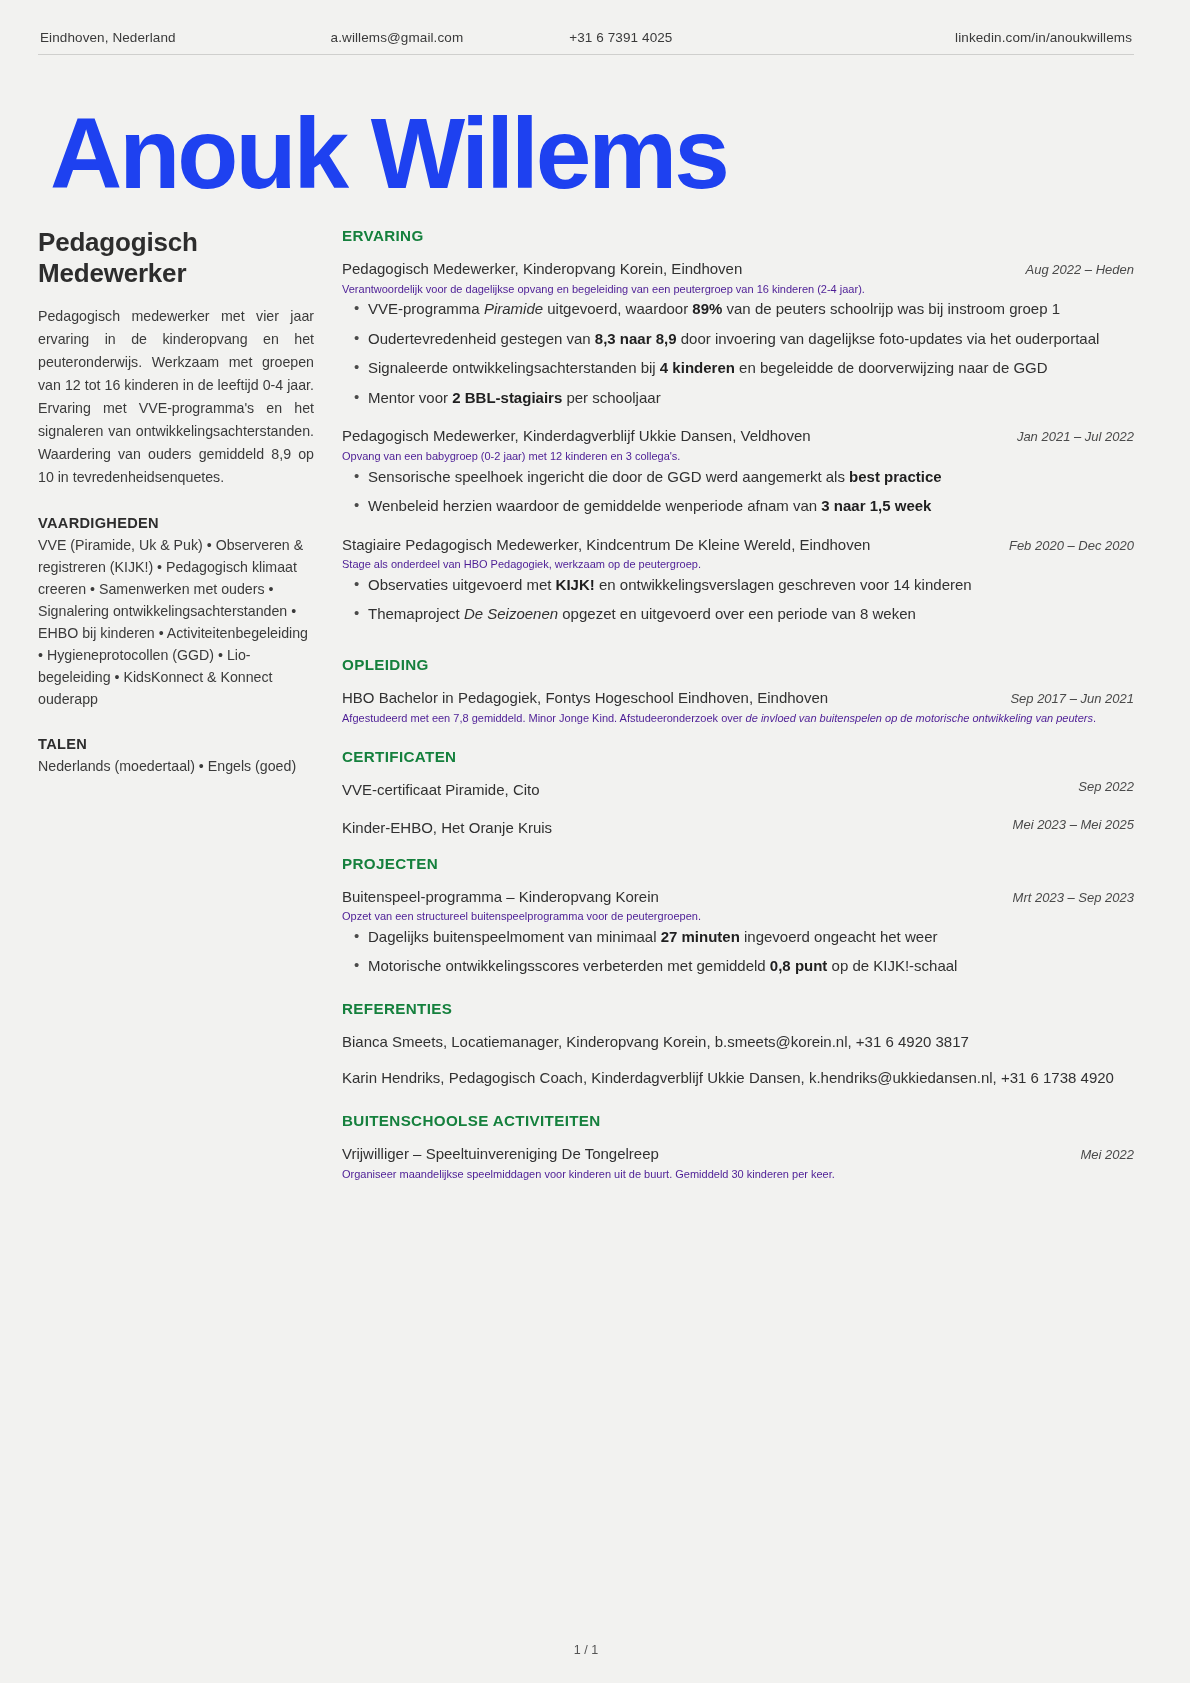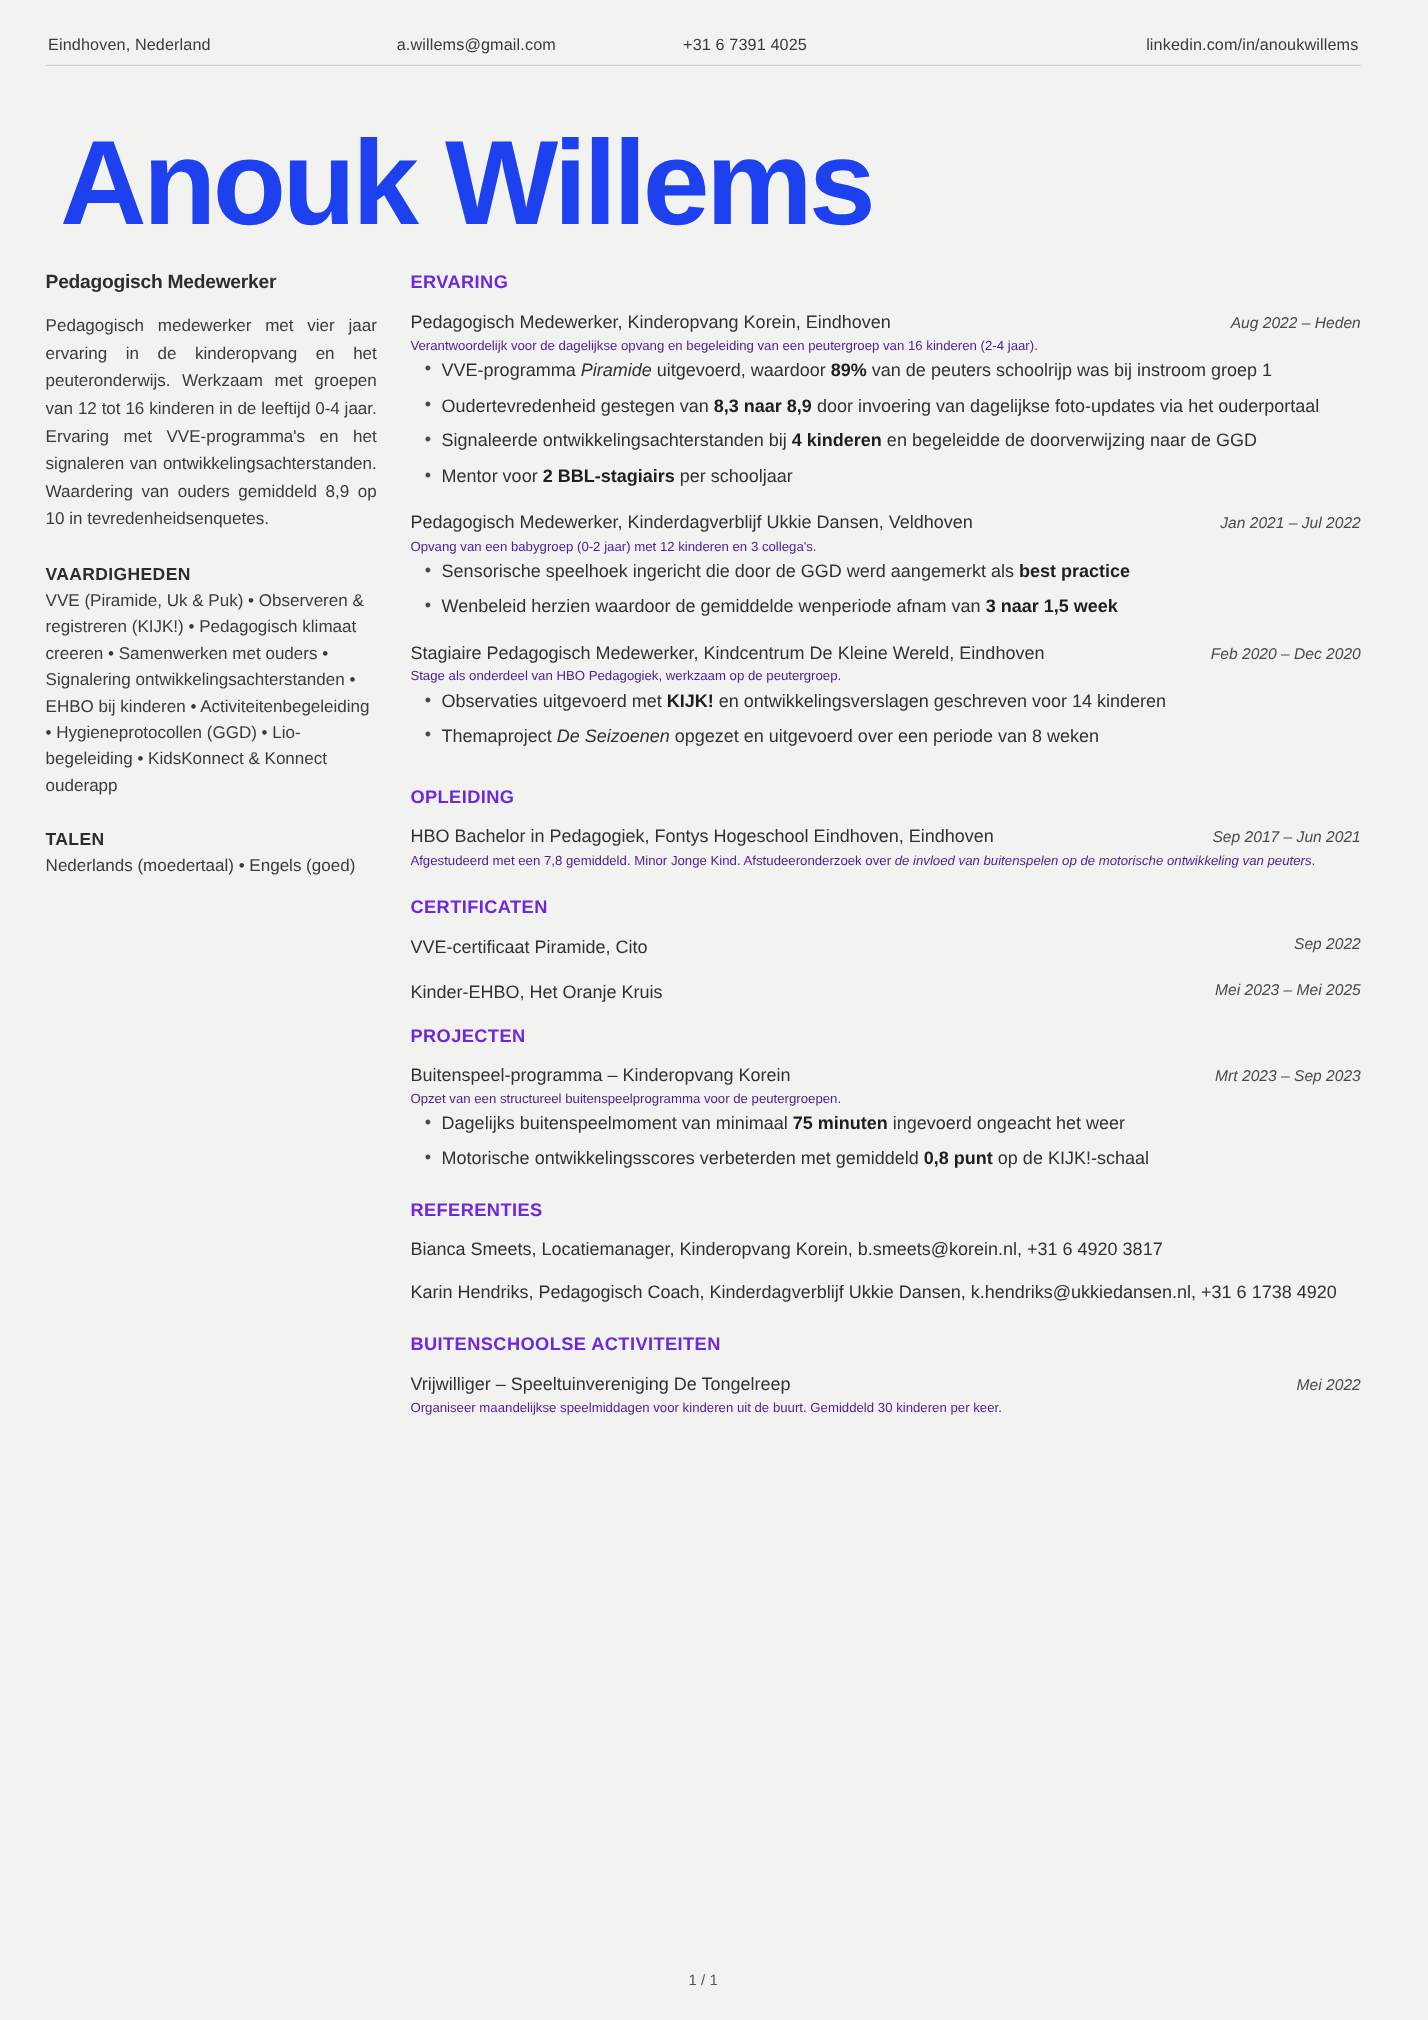--- a/index.html
+++ b/index.html
@@ -54,21 +54,21 @@
     flex: 0 0 300px;
     padding-right: 24px;
   }
   .main {
     flex: 1 1 auto;
     padding-left: 4px;
   }
 
   
   .job-title {
-    font-size: 16px;
+    font-size: 26px;
     font-weight: 800;
     color: #2d2d2d;
     letter-spacing: -0.2px;
     margin-bottom: 16px;
   }
   .summary {
     font-size: 14.2px;
     line-height: 1.62;
     text-align: justify;
     color: #3b3b3b;
@@ -85,21 +85,21 @@
     font-size: 14.2px;
     line-height: 1.55;
     color: #3b3b3b;
   }
 
   
   .sec-heading {
     font-size: 15.2px;
     font-weight: 800;
     letter-spacing: 0.35px;
-    color: #6d28d9;
+    color: #15803d;
     margin-bottom: 14px;
   }
   .sec-heading.spaced { margin-top: 30px; }
   .sec-heading.tight { margin-top: 22px; }
 
   .entry { margin-bottom: 16px; }
   .entry-head {
     display: flex;
     justify-content: space-between;
     align-items: baseline;
@@ -263,21 +263,21 @@
       </div>
 
       <div class="sec-heading">PROJECTEN</div>
       <div class="entry">
         <div class="entry-head">
           <span class="entry-title">Buitenspeel-programma – Kinderopvang Korein</span>
           <span class="entry-date">Mrt 2023 – Sep 2023</span>
         </div>
         <div class="entry-desc">Opzet van een structureel buitenspeelprogramma voor de peutergroepen.</div>
         <ul class="bullets">
-          <li>Dagelijks buitenspeelmoment van minimaal <b>75 minuten</b> ingevoerd ongeacht het weer</li>
+          <li>Dagelijks buitenspeelmoment van minimaal <b>27 minuten</b> ingevoerd ongeacht het weer</li>
           <li>Motorische ontwikkelingsscores verbeterden met gemiddeld <b>0,8 punt</b> op de KIJK!-schaal</li>
         </ul>
       </div>
 
       <div class="sec-heading tight">REFERENTIES</div>
       <div class="ref-line">Bianca Smeets, Locatiemanager, Kinderopvang Korein, b.smeets@korein.nl, +31 6 4920 3817</div>
       <div class="ref-line">Karin Hendriks, Pedagogisch Coach, Kinderdagverblijf Ukkie Dansen, k.hendriks@ukkiedansen.nl, +31 6 1738 4920</div>
 
       <div class="sec-heading tight">BUITENSCHOOLSE ACTIVITEITEN</div>
       <div class="entry">

